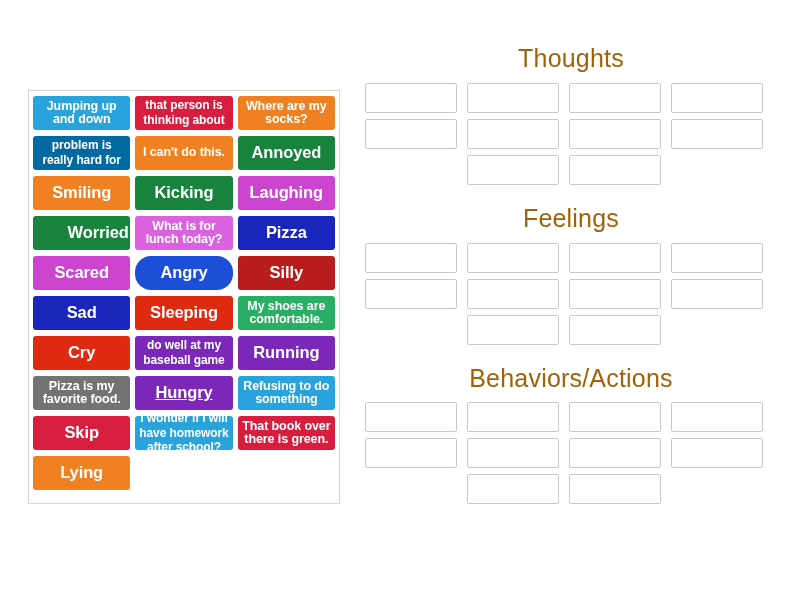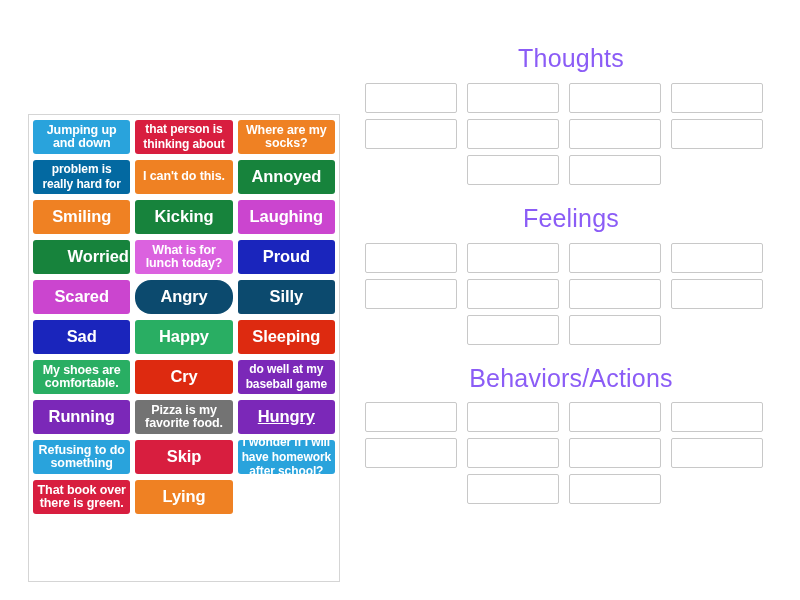--- a/index.html
+++ b/index.html
@@ -21,26 +21,25 @@
     width: 800px;
     height: 600px;
   }
 
   
   #tile-panel {
     position: absolute;
     left: 28px;
     top: 90px;
     width: 312px;
-    height: 468px;
+    height: 414px;
     background: #ffffff;
     border: 1px solid #d5d5d5;
     box-sizing: border-box;
     padding: 5px 4px 4px 4px;
-    margin-top: 24px;
   }
   #tile-grid {
     display: grid;
     grid-template-columns: repeat(3, 1fr);
     grid-auto-rows: 34px;
     gap: 6px 5px;
   }
   .tile {
     border-radius: 3px;
     color: #ffffff;
@@ -74,21 +73,21 @@
     left: 365px;
     top: 44px;
     width: 412px;
   }
   .zone-section {
     margin-bottom: 10px;
   }
   .zone-title {
     font-size: 25px;
     font-weight: 400;
-    color: #8b5cf6;
+    color: #a16207;
     text-align: center;
     margin: 0 0 10px 0;
     line-height: 1.15;
     letter-spacing: 0.2px;
   }
   .slot-grid {
     display: grid;
     grid-template-columns: repeat(4, 92px);
     justify-content: start;
     gap: 6px 10px;
@@ -117,26 +116,25 @@
         <div class="tile long" style="background: rgb(216, 30, 63);">I wonder what that person is thinking about me?</div>
         <div class="tile medium" style="background: rgb(239, 129, 35);">Where are my socks?</div>
         <div class="tile long" style="background: #0369a1;">This math problem is really hard for me.</div>
         <div class="tile medium" style="background: rgb(239, 129, 35);">I can't do this.</div>
         <div class="tile short" style="background: rgb(23, 131, 60);">Annoyed</div>
         <div class="tile short" style="background: rgb(239, 129, 35);">Smiling</div>
         <div class="tile short" style="background: rgb(23, 131, 60);">Kicking</div>
         <div class="tile short" style="background: rgb(203, 69, 207);">Laughing</div>
         <div class="tile short" style="background: rgb(23, 131, 60); padding-left: 36px;">Worried</div>
         <div class="tile medium" style="background: rgb(219, 98, 223);">What is for lunch today?</div>
-        <div class="tile short" style="background: rgb(26, 37, 188);">Proud</div>
+        <div class="tile short" style="background: rgb(26, 37, 188);">Pizza</div>
         <div class="tile short" style="background: rgb(203, 69, 207);">Scared</div>
-        <div class="tile short" style="background: #0c4a6e; border-radius: 16px;">Angry</div>
-        <div class="tile short" style="background: #0c4a6e;">Silly</div>
+        <div class="tile short" style="background: #1d4ed8; border-radius: 16px;">Angry</div>
+        <div class="tile short" style="background: #b91c1c;">Silly</div>
         <div class="tile short" style="background: rgb(26, 37, 188);">Sad</div>
-        <div class="tile short" style="background: rgb(41, 174, 99);">Happy</div>
         <div class="tile short" style="background: rgb(221, 42, 16);">Sleeping</div>
         <div class="tile medium" style="background: rgb(41, 174, 99);">My shoes are comfortable.</div>
         <div class="tile short" style="background: rgb(221, 42, 16);">Cry</div>
         <div class="tile long" style="background: rgb(123, 40, 184);">I wonder if I will do well at my baseball game later?</div>
         <div class="tile short" style="background: rgb(123, 40, 184);">Running</div>
         <div class="tile medium" style="background: #737373;">Pizza is my favorite food.</div>
         <div class="tile short" style="background: rgb(123, 40, 184); text-decoration: underline;">Hungry</div>
         <div class="tile medium" style="background: rgb(41, 163, 220);">Refusing to do something</div>
         <div class="tile short" style="background: rgb(216, 30, 63);">Skip</div>
         <div class="tile long" style="background: rgb(41, 163, 220);">I wonder if I will have homework after school?</div>

